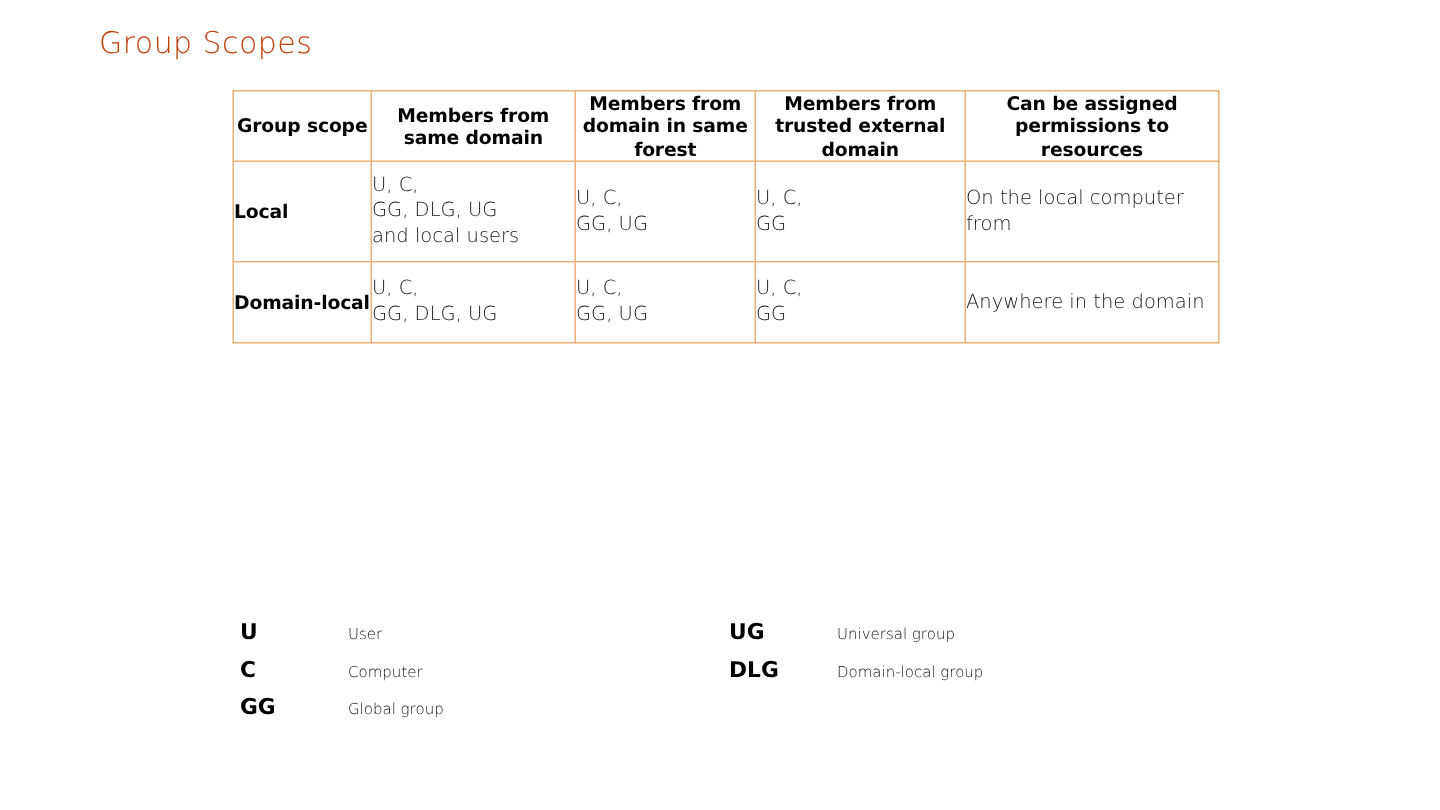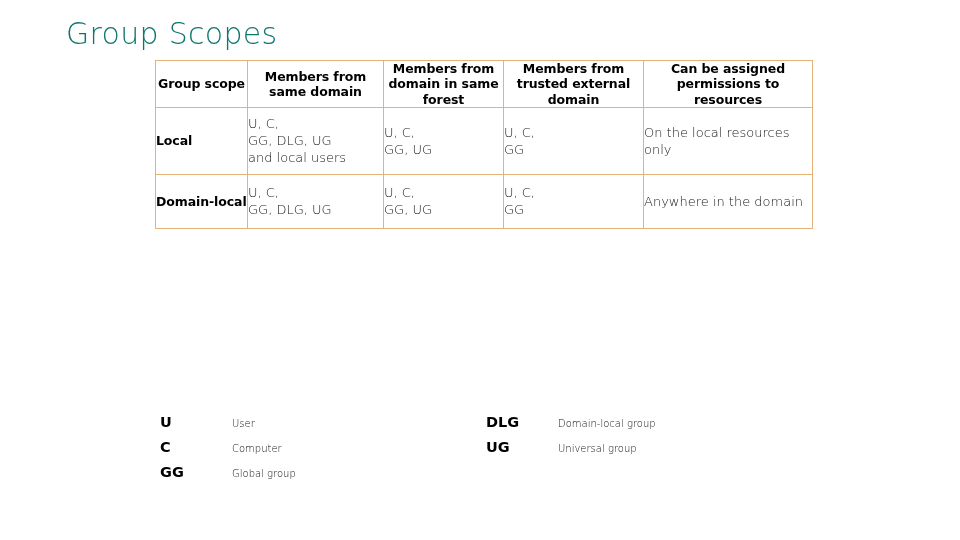--- a/index.html
+++ b/index.html
@@ -14,24 +14,24 @@
     color: #000000;
     overflow: hidden;
     position: relative;
   }
 
   
   .slide-title {
     position: absolute;
     left: 66px;
     top: 16px;
-    font-size: 30px;
+    font-size: 20px;
     font-weight: 300;
     letter-spacing: 0.3px;
-    color: #0f766e;
+    color: #c2410c;
     white-space: nowrap;
     font-family: "DejaVu Sans", sans-serif;
   }
 
   
   .scope-table {
     position: absolute;
     left: 155px;
     top: 60px;
     width: 657px;
@@ -149,21 +149,21 @@
   <tbody>
     <tr class="r-local">
       <td class="row-label">Local</td>
       <td class="body-cell" style="white-space: pre-line;">U, C,
 GG, DLG, UG
 and local users</td>
       <td class="body-cell" style="white-space: pre-line;">U, C,
 GG, UG</td>
       <td class="body-cell" style="white-space: pre-line;">U, C,
 GG</td>
-      <td class="body-cell">On the local resources only</td>
+      <td class="body-cell">On the local computer from</td>
     </tr>
     <tr class="r-domain">
       <td class="row-label">Domain-local</td>
       <td class="body-cell" style="white-space: pre-line;">U, C,
 GG, DLG, UG</td>
       <td class="body-cell" style="white-space: pre-line;">U, C,
 GG, UG</td>
       <td class="body-cell" style="white-space: pre-line;">U, C,
 GG</td>
       <td class="body-cell">Anywhere in the domain</td>
@@ -183,22 +183,22 @@
       <span class="legend-term">Computer</span>
     </div>
     <div class="legend-row">
       <span class="legend-abbr">GG</span>
       <span class="legend-term">Global group</span>
     </div>
   </div>
 
   <div class="legend-group legend-right">
     <div class="legend-row">
+      <span class="legend-abbr">UG</span>
+      <span class="legend-term">Universal group</span>
+    </div>
+    <div class="legend-row">
       <span class="legend-abbr">DLG</span>
       <span class="legend-term">Domain-local group</span>
     </div>
-    <div class="legend-row">
-      <span class="legend-abbr">UG</span>
-      <span class="legend-term">Universal group</span>
-    </div>
   </div>
 
 </div>
 
 </body></html>

